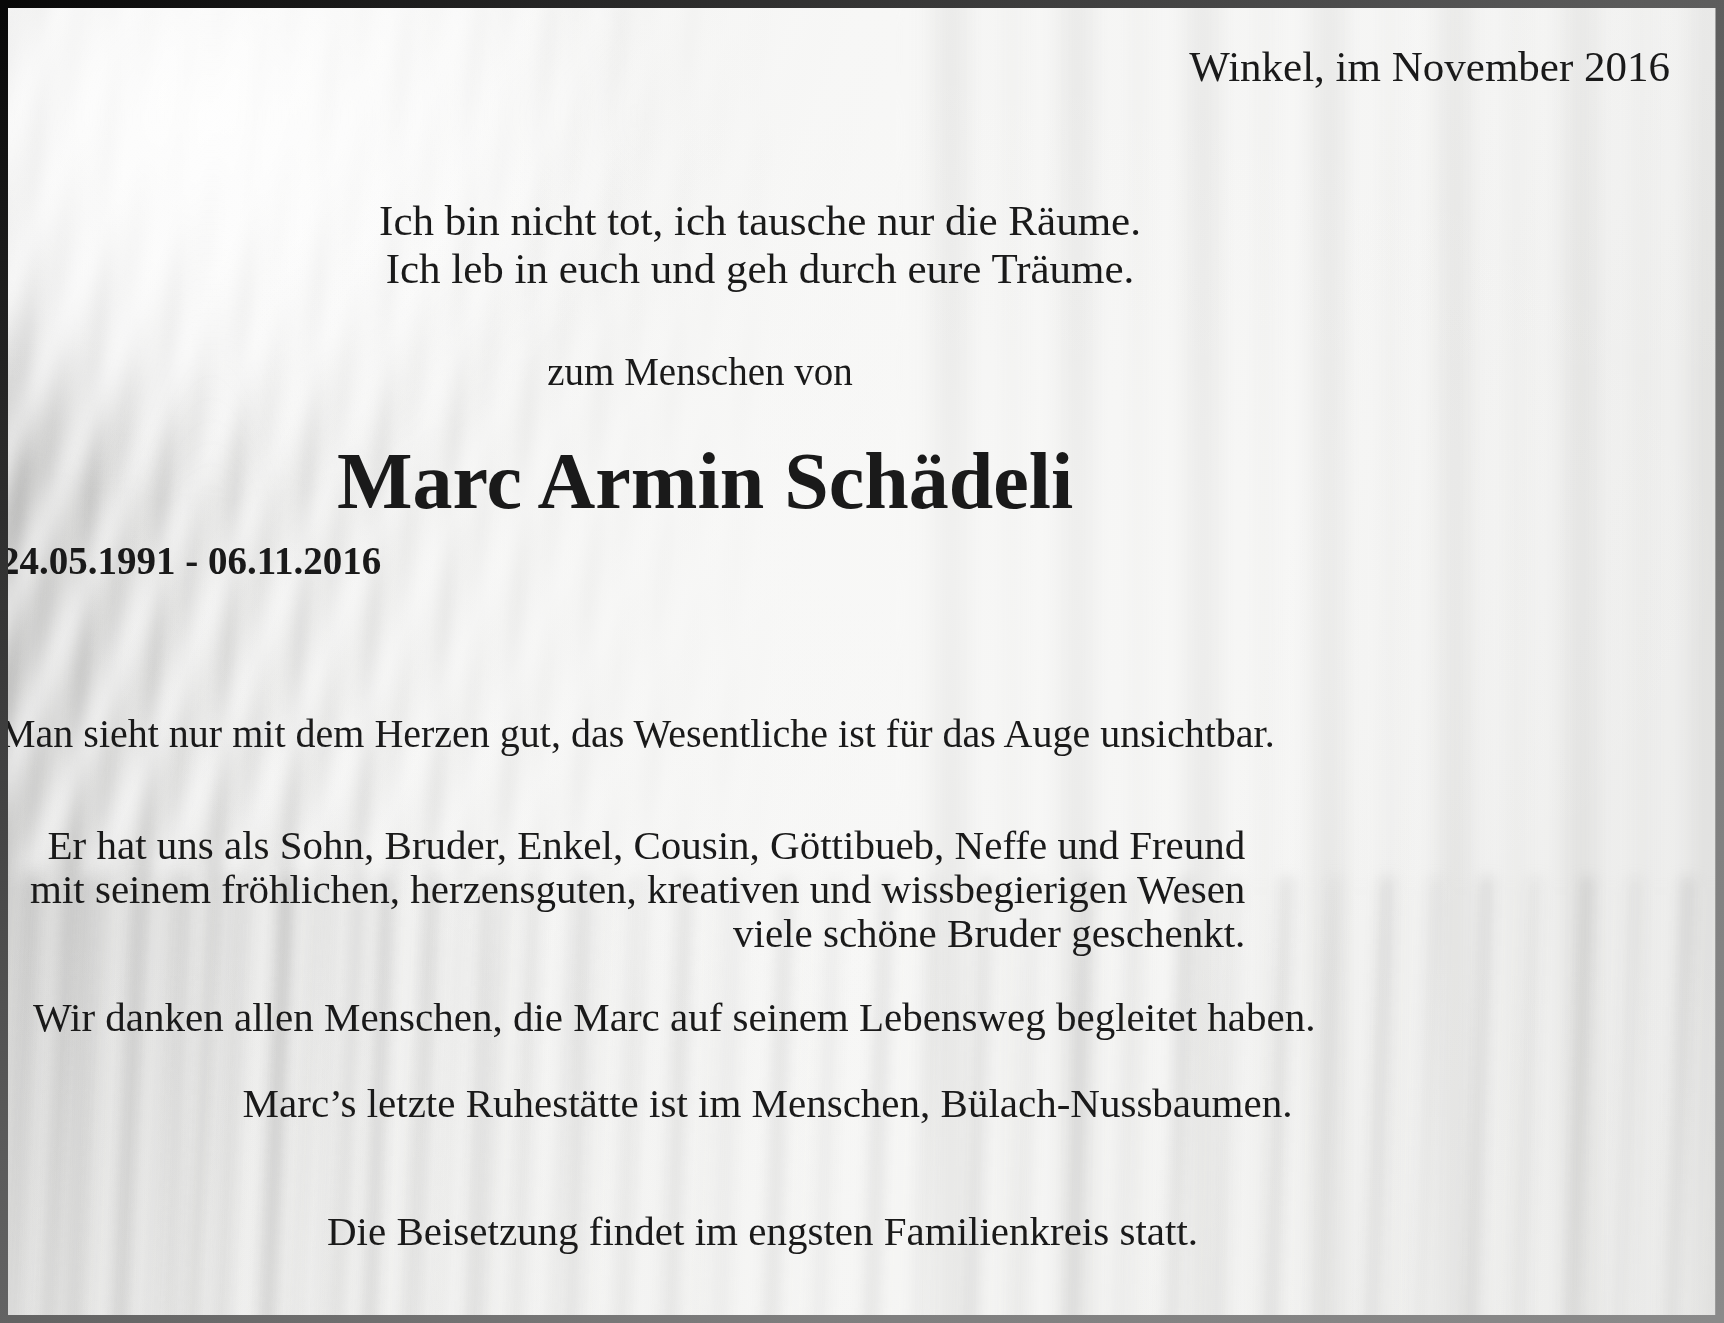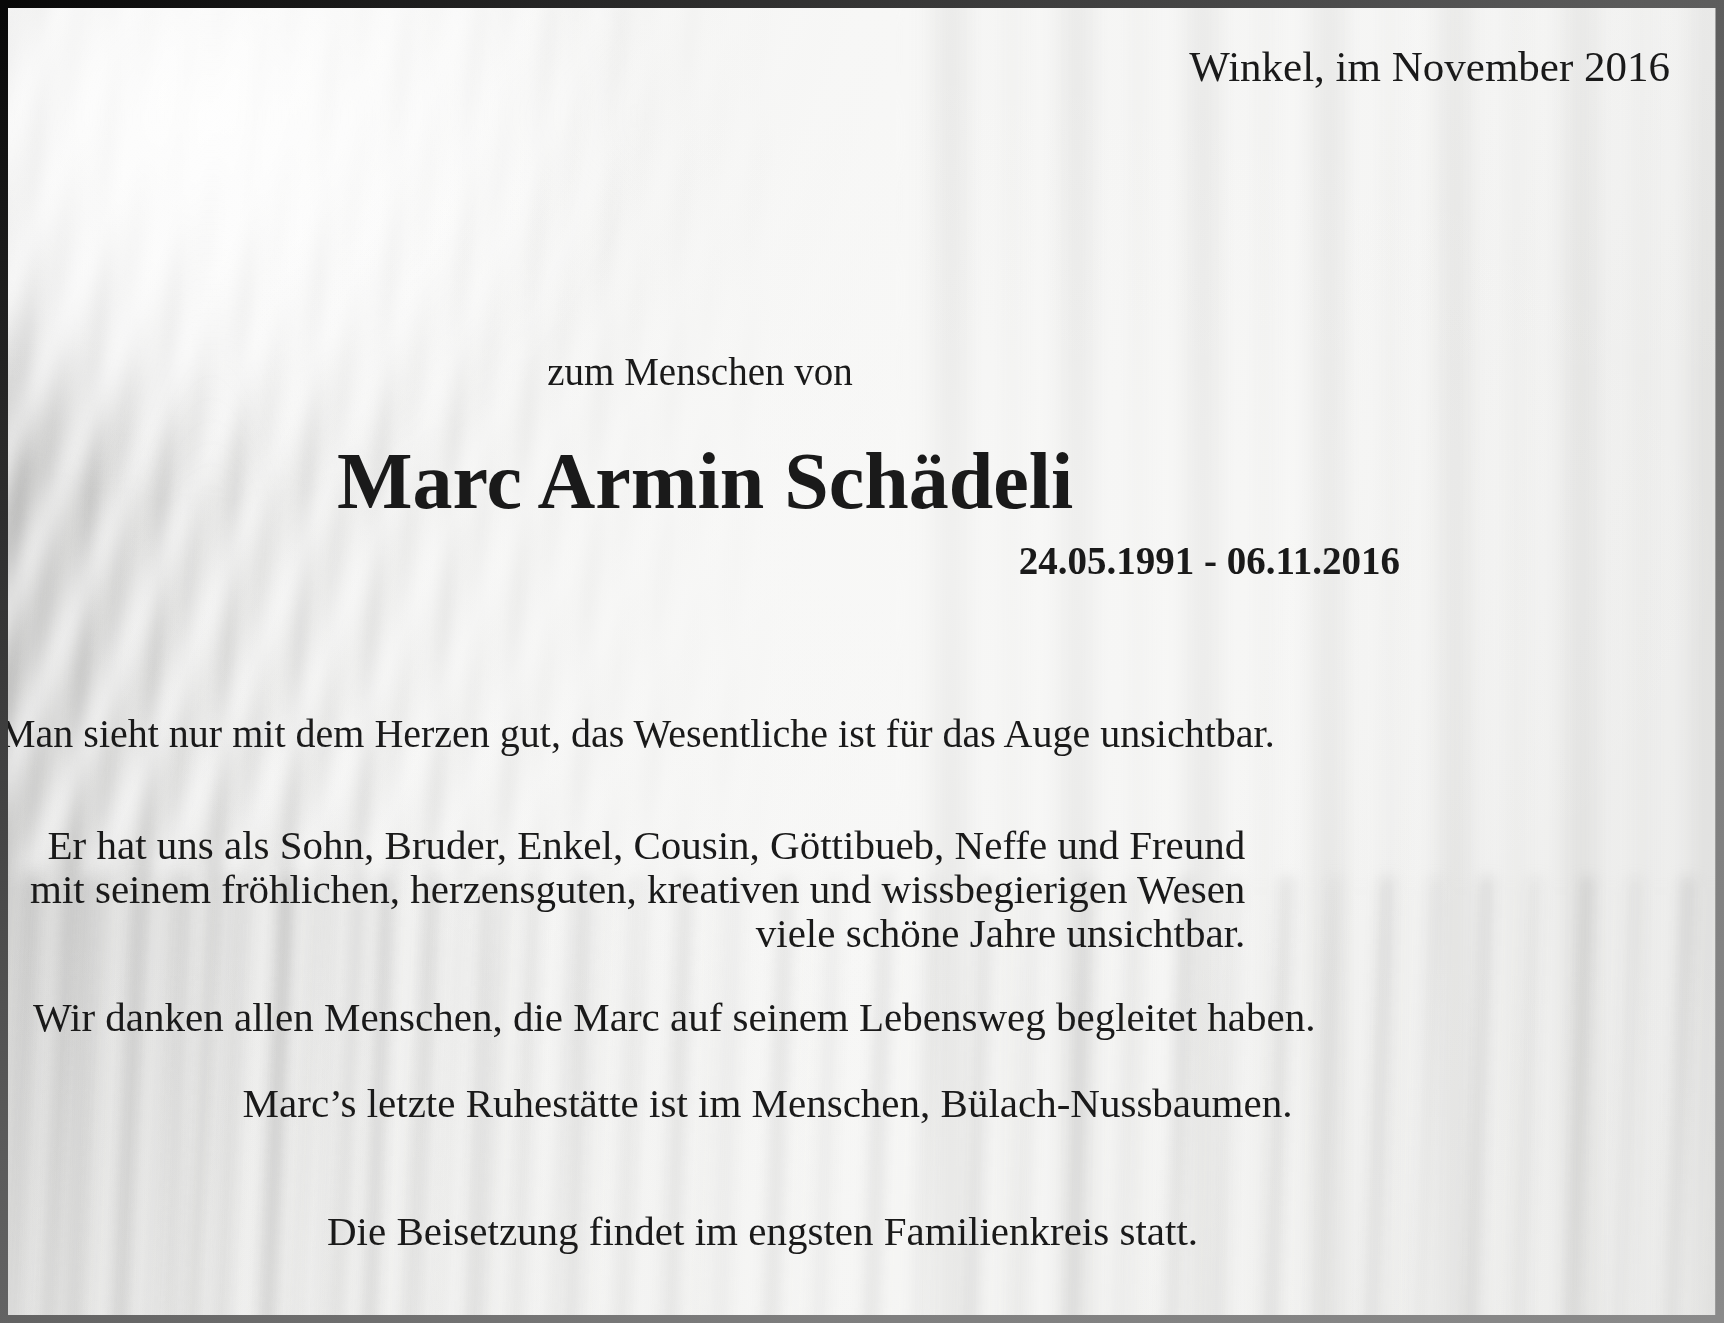--- a/index.html
+++ b/index.html
@@ -91,21 +91,21 @@
 
   
   .txt { position: absolute; z-index: 20; white-space: nowrap; }
 
   .dateline  { top: 42px;  right: 54px; font-size: 43px; text-align: right; }
   .poem      { top: 197px; left: 40px;  width: 1440px; text-align: center;
                font-size: 43px; line-height: 48px; }
   .farewell  { top: 349px; left: 0;     width: 1400px; text-align: center; font-size: 39px; }
   .name      { top: 436px; left: 0;     width: 1410px; text-align: center;
                font-size: 80px; font-weight: 700; }
-  .lifedates { top: 538px; left: 0;     width: 1400px; text-align: right;
+  .lifedates { top: 538px; left: 0;     width: 1400px; text-align: left;
                font-size: 39px; font-weight: 700; }
   .quote     { top: 710px; left: 0;     width: 1530px; text-align: left; font-size: 40px; }
   .tribute   { top: 823px; left: 30px;  font-size: 41px; line-height: 44px; text-align: right; }
   .thanks    { top: 993px; left: 33px;  font-size: 41px; }
   .resting   { top: 1079px; left: 0;    width: 1535px; text-align: center; font-size: 41px; }
   .funeral   { top: 1167px; left: 0;    width: 1525px; text-align: center; font-size: 41px; margin-top: 40px; }
 </style>
 </head>
 <body>
 
@@ -115,33 +115,37 @@
   <div class="bg-trunks-left"></div>
   <div class="bg-rays"></div>
   <div class="bg-fade-left"></div>
   <div class="bg-trunks-right"></div>
   <div class="bg-bottom"></div>
   <div class="bg-glow"></div>
   <div class="bg-veil"></div>
 
   <div class="txt dateline">Winkel, im November 2016</div>
 
+  <div class="txt poem">
+    <div>Ich bin nicht tot, ich tausche nur die Räume.</div>
+    <div>Ich leb in euch und geh durch eure Träume.</div>
+  </div>
 
   <div class="txt farewell">zum Menschen von</div>
 
   <div class="txt name">Marc Armin Schädeli</div>
 
   <div class="txt lifedates">24.05.1991 - 06.11.2016</div>
 
   <div class="txt quote">Man sieht nur mit dem Herzen gut, das Wesentliche ist für das Auge unsichtbar.</div>
 
   <div class="txt tribute">
     <div>Er hat uns als Sohn, Bruder, Enkel, Cousin, Göttibueb, Neffe und Freund</div>
     <div>mit seinem fröhlichen, herzensguten, kreativen und wissbegierigen Wesen</div>
-    <div>viele schöne Jahre unsichtbar.</div>
+    <div>viele schöne Bruder geschenkt.</div>
   </div>
 
   <div class="txt thanks">Wir danken allen Menschen, die Marc auf seinem Lebensweg begleitet haben.</div>
 
   <div class="txt resting">Marc’s letzte Ruhestätte ist im Menschen, Bülach-Nussbaumen.</div>
 
   <div class="txt funeral">Die Beisetzung findet im engsten Familienkreis statt.</div>
 
   <div class="scan-line"></div>
   <div class="frame"></div>

